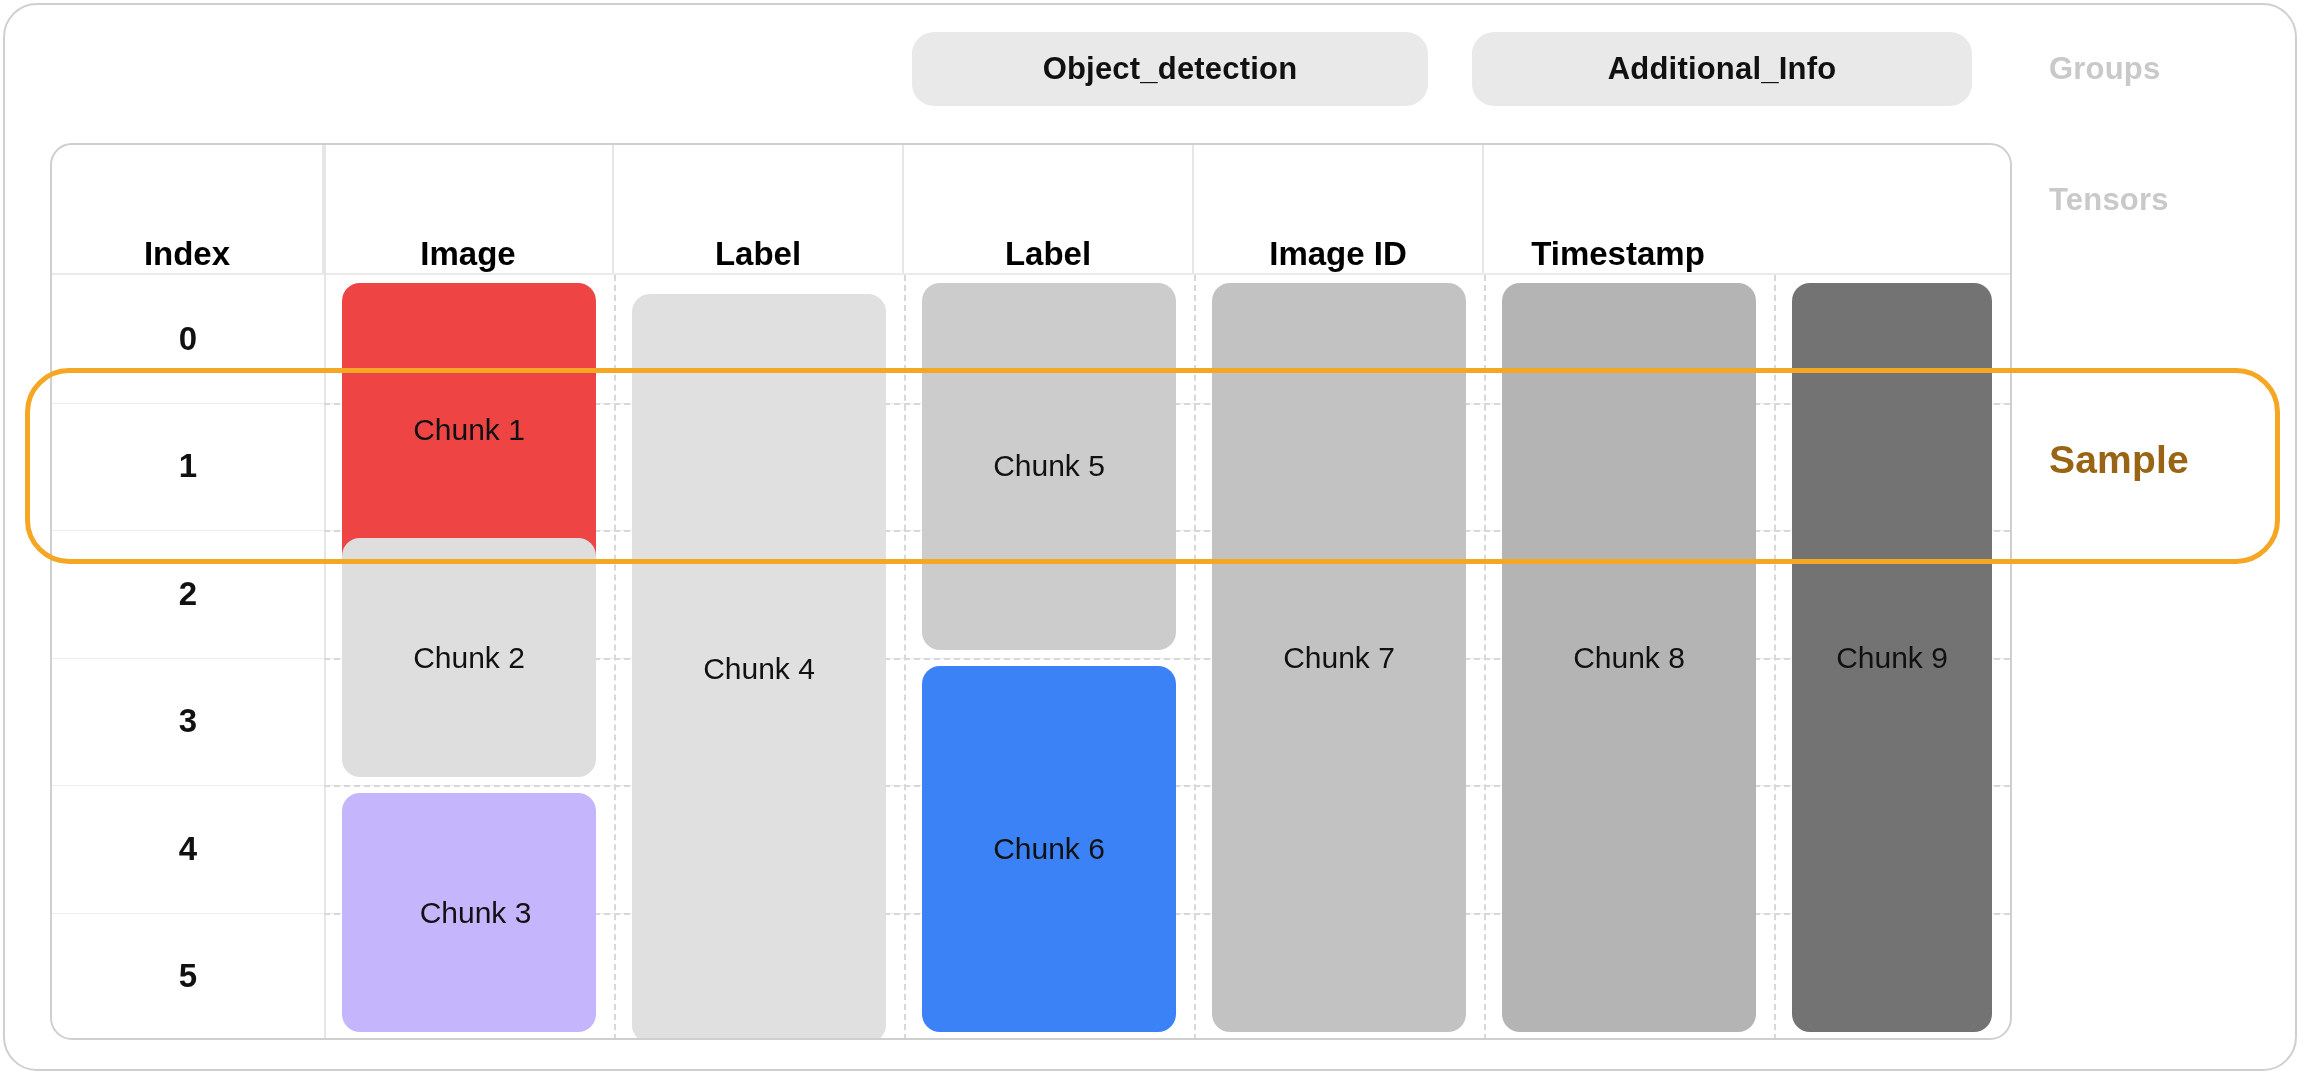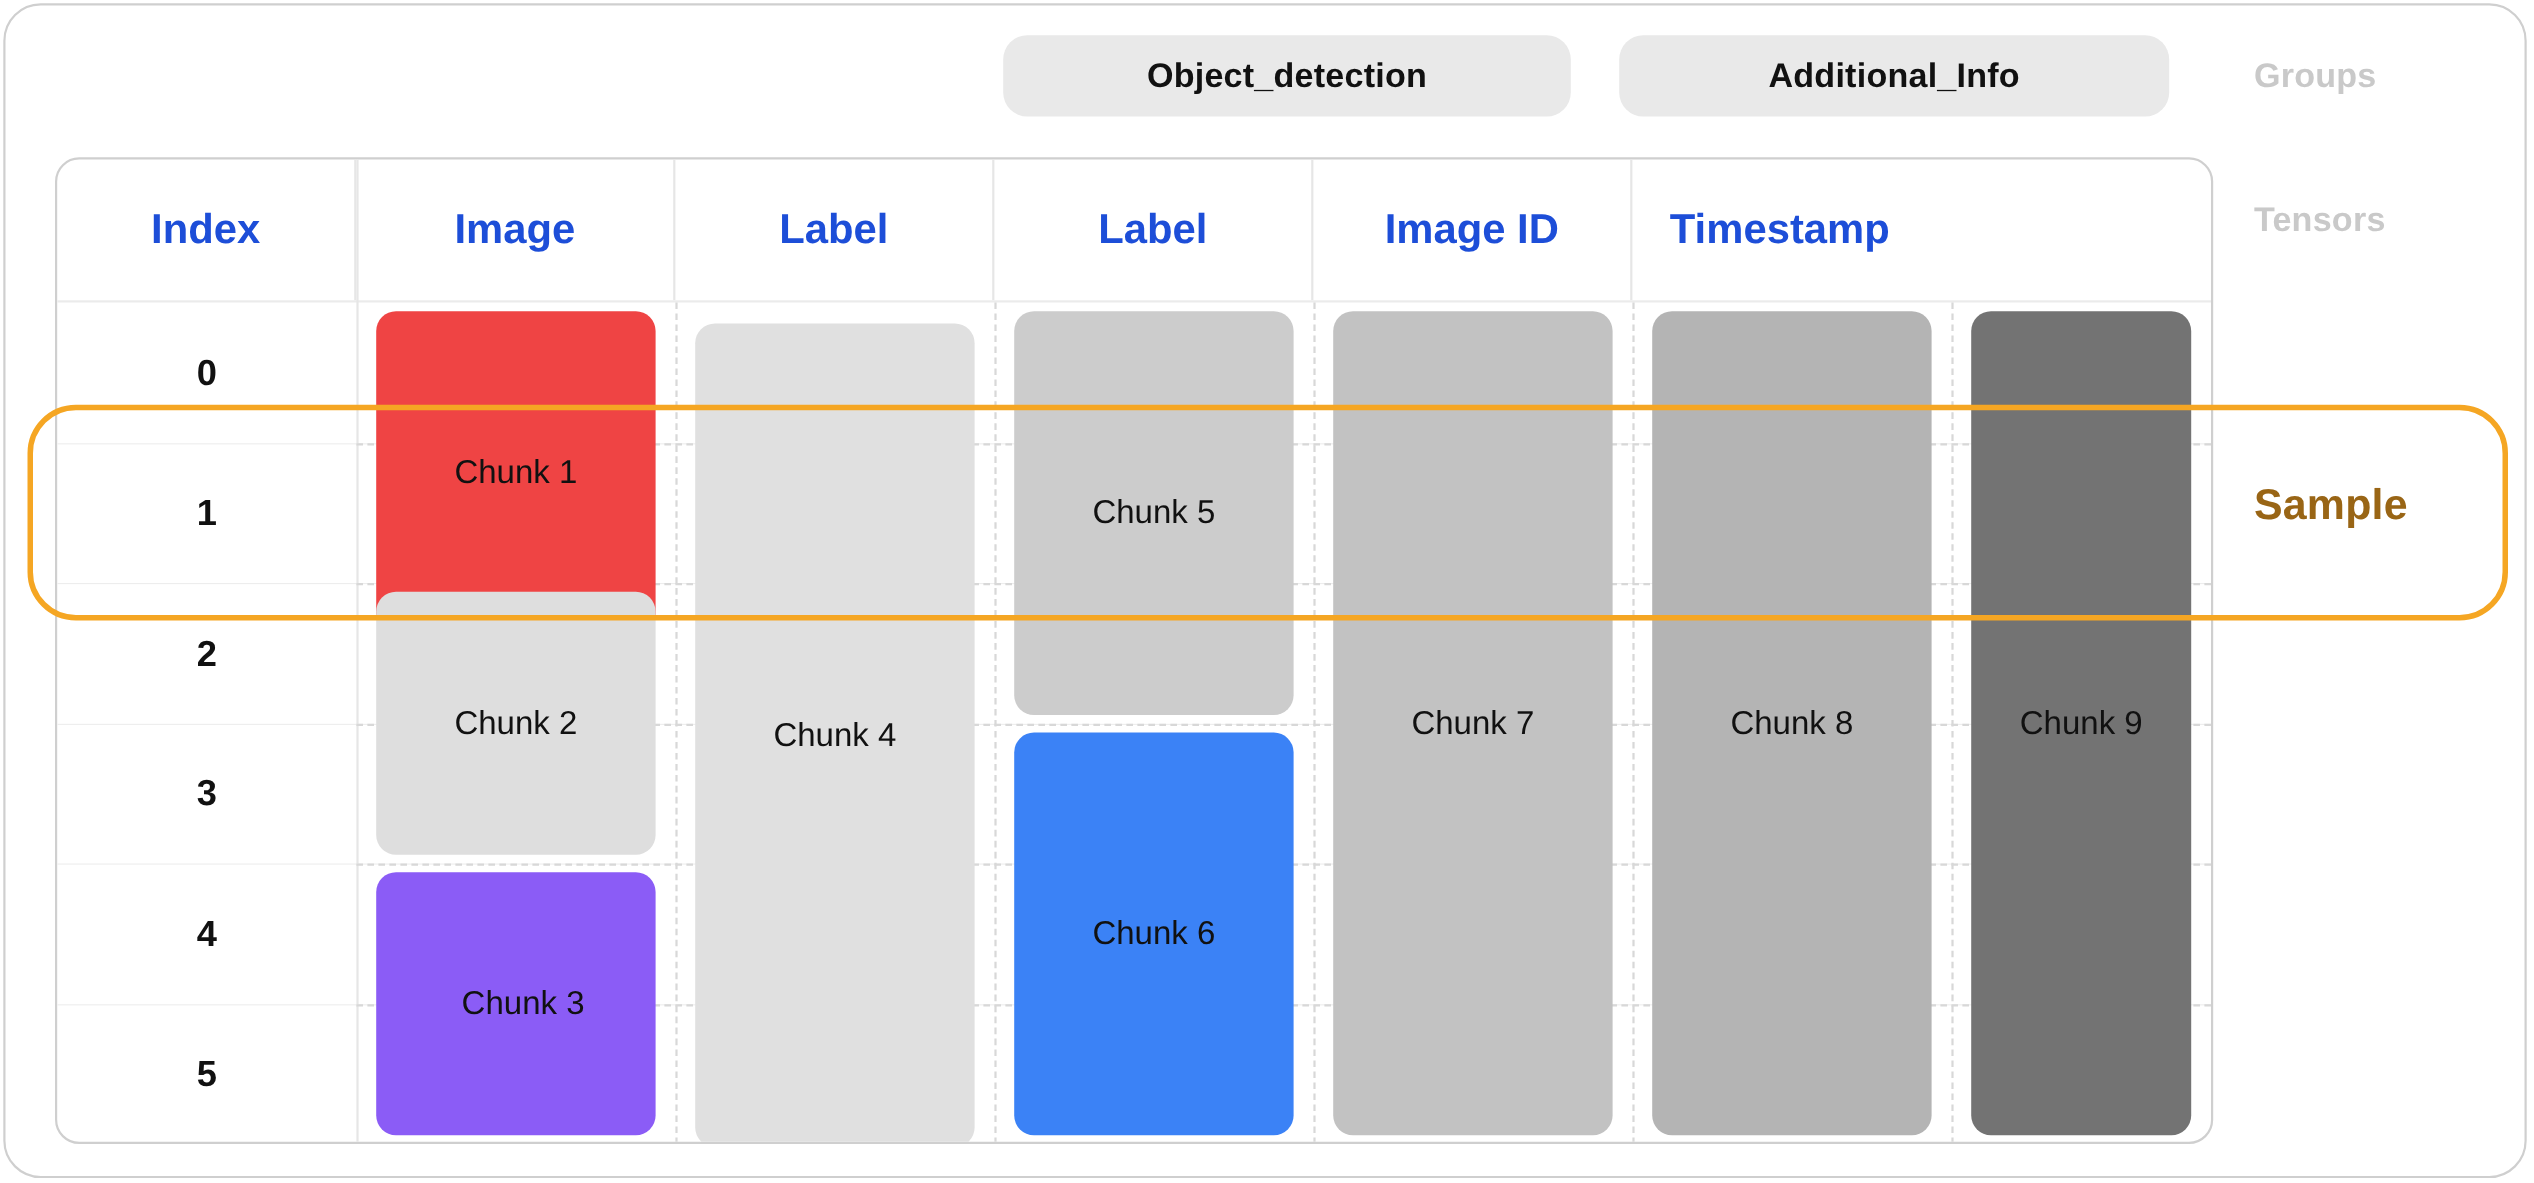--- a/index.html
+++ b/index.html
@@ -82,25 +82,25 @@
   
   .thead {
     position: absolute;
     left: 0; top: 0;
     width: 100%;
     height: 128px;
     display: flex;
   }
   .th {
     display: flex;
-    align-items: center;
-    justify-content: center;
-    font-size: 38px;
-    font-weight: bold;
-    color: #1d4ed8;
+    align-items: flex-end;
+    justify-content: center;
+    font-size: 33px;
+    font-weight: bold;
+    color: #000000;
     box-sizing: border-box;
     border-right: 2px solid #e6e6e6;
     height: 128px;
   }
   .th:last-child { border-right: none; }
 
   .head-underline {
     position: absolute;
     left: 0; top: 128px;
     width: 100%;
@@ -259,21 +259,21 @@
         <div class="hdash" style="left: 272px; top: 255px; width: 1686px;"></div>
         <div class="hdash" style="left: 272px; top: 382.5px; width: 1686px;"></div>
         <div class="hdash" style="left: 272px; top: 510px; width: 1686px;"></div>
         <div class="hdash" style="left: 272px; top: 637.5px; width: 1686px;"></div>
         <div class="chunk" style="left: 290px; width: 254px; top: 8px; height: 293px; background: #ef4444;">
           <span>Chunk 1</span>
         </div>
         <div class="chunk" style="left: 290px; width: 254px; top: 263px; height: 239px; background: rgb(222, 222, 222);">
           <span>Chunk 2</span>
         </div>
-        <div class="chunk" style="left: 290px; width: 254px; top: 518px; height: 239px; background: #8b5cf6; padding-left: 13px;">
+        <div class="chunk" style="left: 290px; width: 254px; top: 518px; height: 239px; background: #c4b5fd; padding-left: 13px;">
           <span>Chunk 3</span>
         </div>
         <div class="chunk" style="left: 580px; width: 254px; top: 8px; height: 749px; background: rgb(224, 224, 224); margin-top: 11px;">
           <span>Chunk 4</span>
         </div>
         <div class="chunk" style="left: 870px; width: 254px; top: 8px; height: 366.5px; background: rgb(204, 204, 204);">
           <span>Chunk 5</span>
         </div>
         <div class="chunk" style="left: 870px; width: 254px; top: 390.5px; height: 366.5px; background: #3b82f6;">
           <span>Chunk 6</span>

